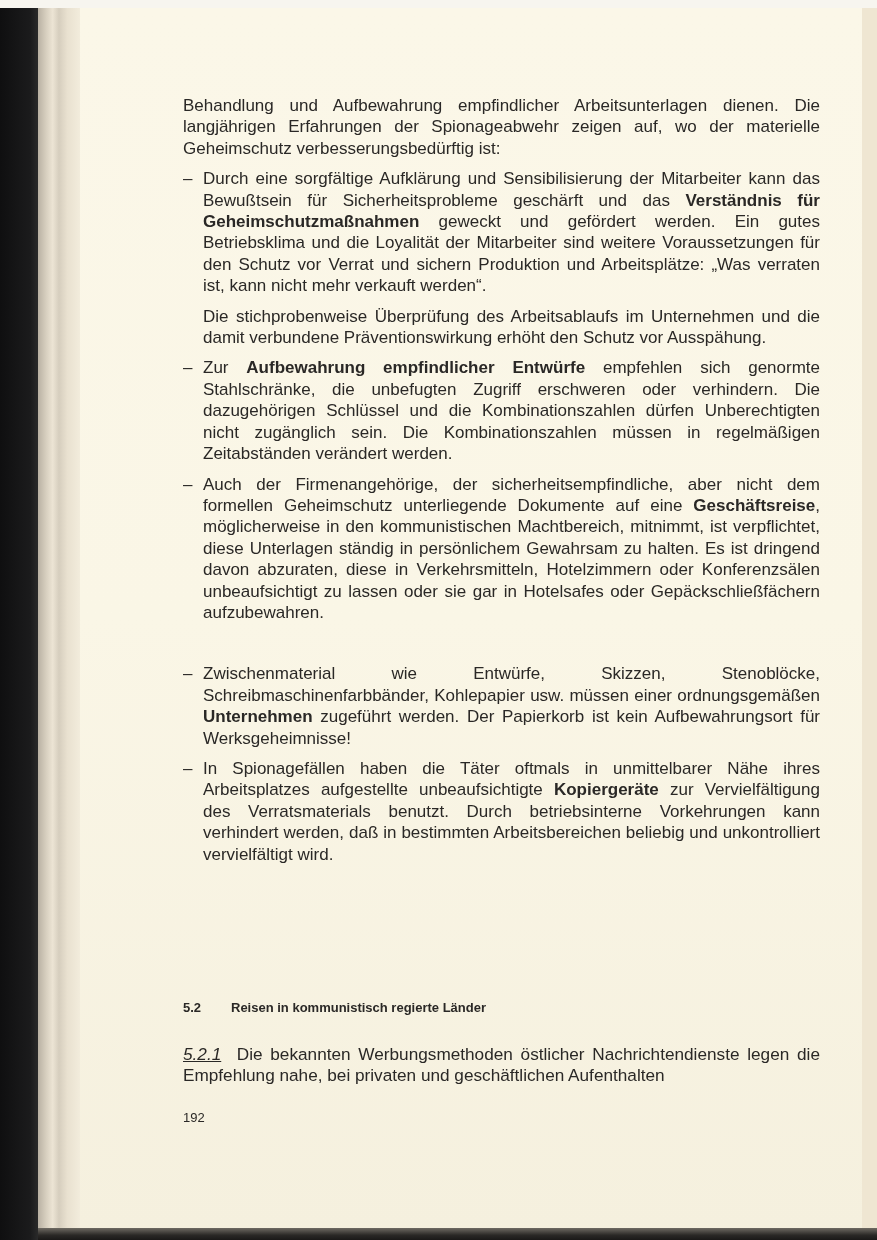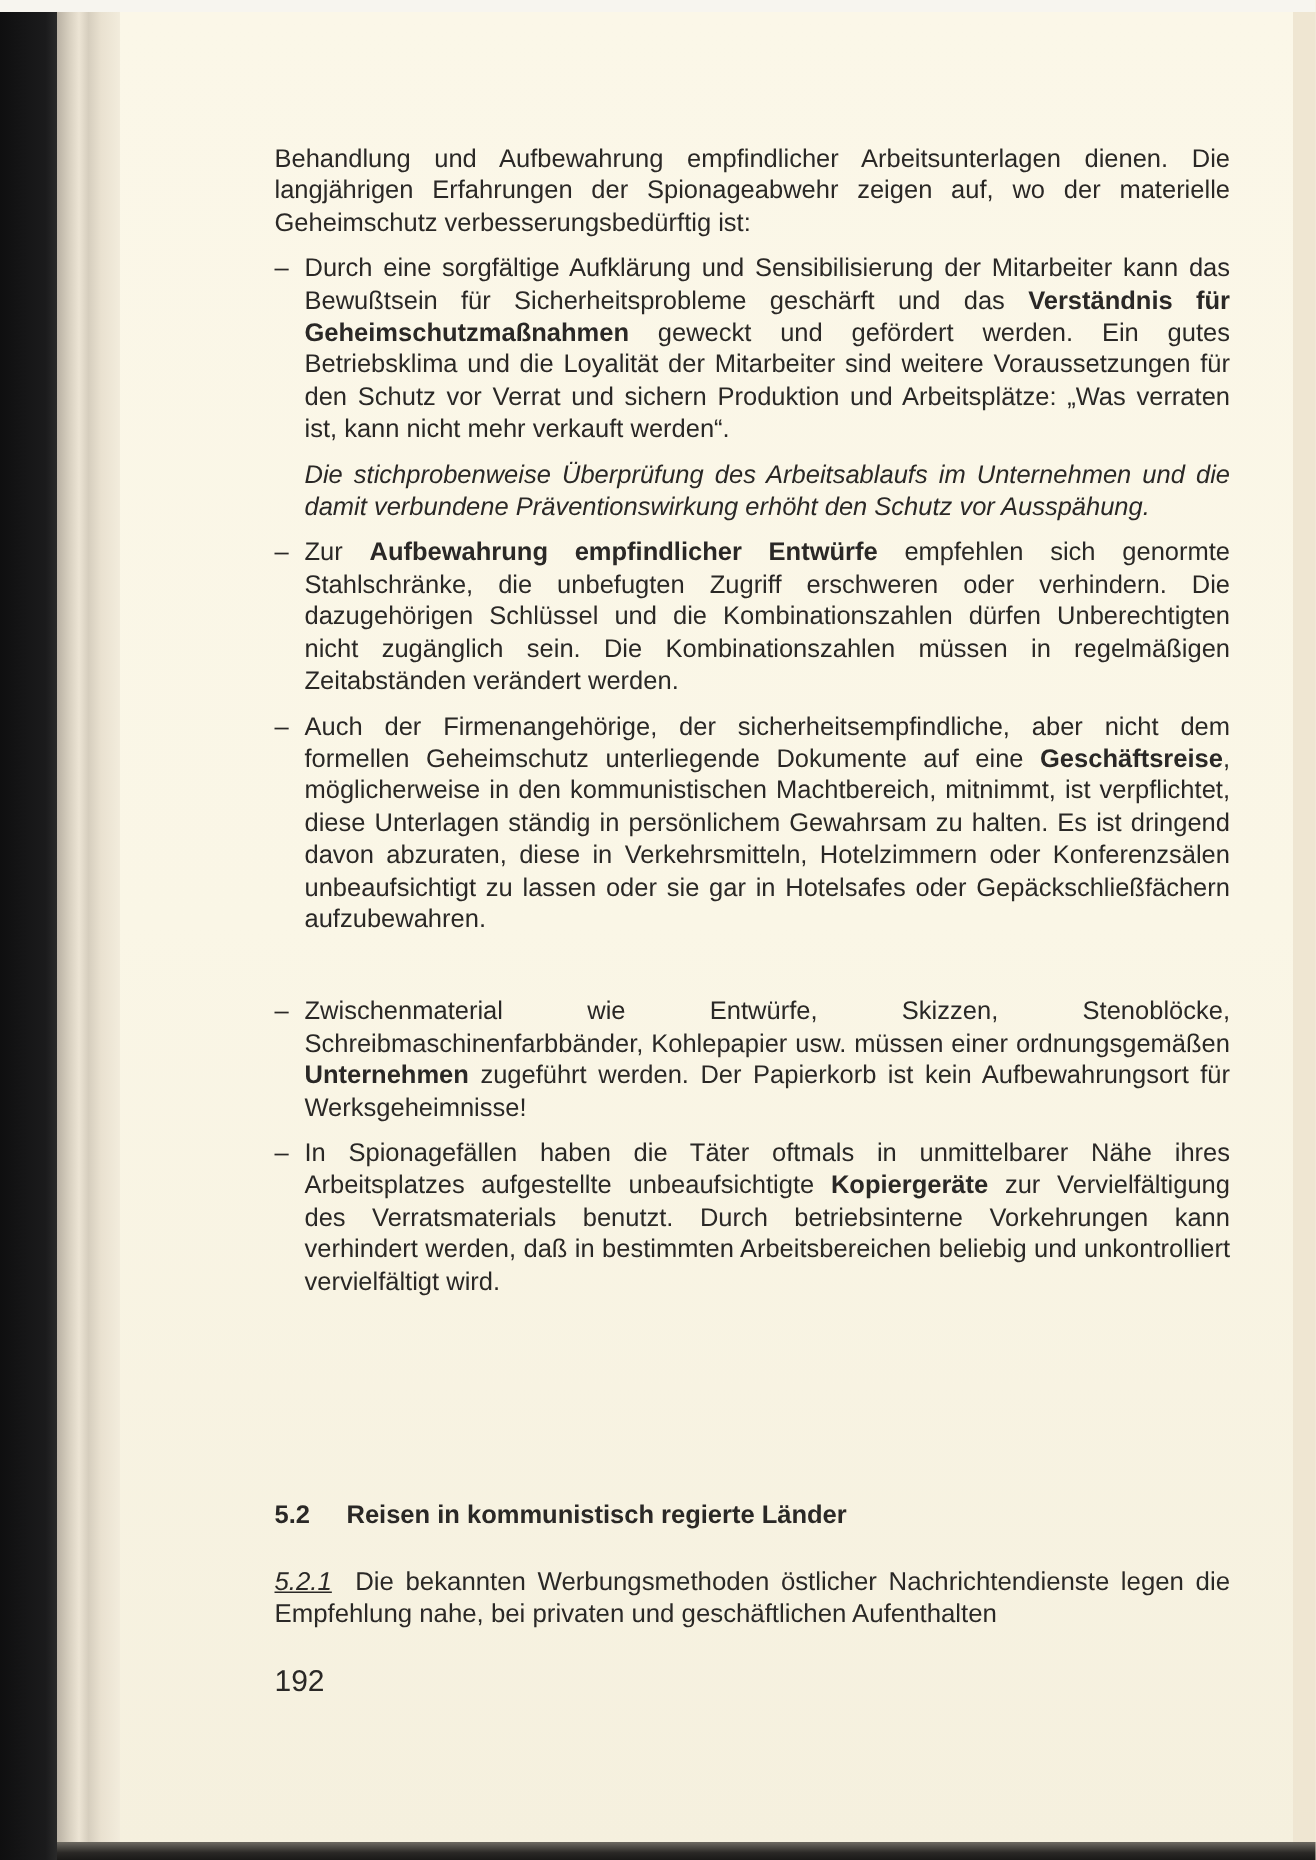--- a/index.html
+++ b/index.html
@@ -38,29 +38,29 @@
       color: #2a2826; font-size: 17px; line-height: 21.4px;
       text-align: justify;
     }
     p { margin: 0; }
     .bullet { position: relative; padding-left: 20px; }
     .dash { position: absolute; left: 0; top: 0; }
     .b { font-weight: bold; }
     .it { font-style: italic; text-decoration: underline; }
     .heading {
       position: absolute; left: 183px; top: 1000px;
-      font-size: 17px; font-weight: bold; color: #2a2826;
+      font-size: 13px; font-weight: bold; color: #2a2826;
     }
     .heading .num { display: inline-block; width: 48px; }
     .sub {
       position: absolute; left: 183px; top: 1044px; width: 637px;
       font-size: 17.2px; line-height: 21.4px; color: #2a2826; text-align: justify;
     }
     .pageno {
-      position: absolute; left: 183px; top: 1110px; font-size: 20px; color: #2a2826;
+      position: absolute; left: 183px; top: 1110px; font-size: 13px; color: #2a2826;
     }
   </style>
 </head>
 <body>
 
 <div class="scan">
   <div class="top-strip"></div>
   <div class="spine"></div>
   <div class="page-edges"></div>
   <div class="page"></div>
@@ -69,21 +69,21 @@
 </div>
 
 <div class="content">
   <p style="margin-bottom:9px;">Behandlung und Aufbewahrung empfindlicher Arbeitsunterlagen dienen. Die langjährigen Erfahrungen der Spionageabwehr zeigen auf, wo der materielle Geheimschutz verbesserungsbedürftig ist:</p>
 
   <div class="bullet" style="margin-bottom:9px;">
     <span class="dash">–</span>
     <p>
       <span>Durch eine sorgfältige Aufklärung und Sensibilisierung der Mitarbeiter kann das Bewußtsein für Sicherheitsprobleme geschärft und das </span><span class="b">Verständnis für Geheimschutzmaßnahmen</span><span> geweckt und gefördert werden. Ein gutes Betriebsklima und die Loyalität der Mitarbeiter sind weitere Voraussetzungen für den Schutz vor Verrat und sichern Produktion und Arbeitsplätze: „Was verraten ist, kann nicht mehr verkauft werden“.</span>
     </p>
-    <p style="margin-top:9px;font-style:italic;">Die stichprobenweise Überprüfung des Arbeitsablaufs im Unternehmen und die damit verbundene Präventionswirkung erhöht den Schutz vor Ausspähung.</p>
+    <p style="margin-top:9px;">Die stichprobenweise Überprüfung des Arbeitsablaufs im Unternehmen und die damit verbundene Präventionswirkung erhöht den Schutz vor Ausspähung.</p>
   </div>
 
   <div class="bullet" style="margin-bottom:9px;">
     <span class="dash">–</span>
     <p>
       <span>Zur </span><span class="b">Aufbewahrung empfindlicher Entwürfe</span><span> empfehlen sich genormte Stahlschränke, die unbefugten Zugriff erschweren oder verhindern. Die dazugehörigen Schlüssel und die Kombinationszahlen dürfen Unberechtigten nicht zugänglich sein. Die Kombinationszahlen müssen in regelmäßigen Zeitabständen verändert werden.</span>
     </p>
   </div>
 
   <div class="bullet" style="margin-bottom:40px;">

